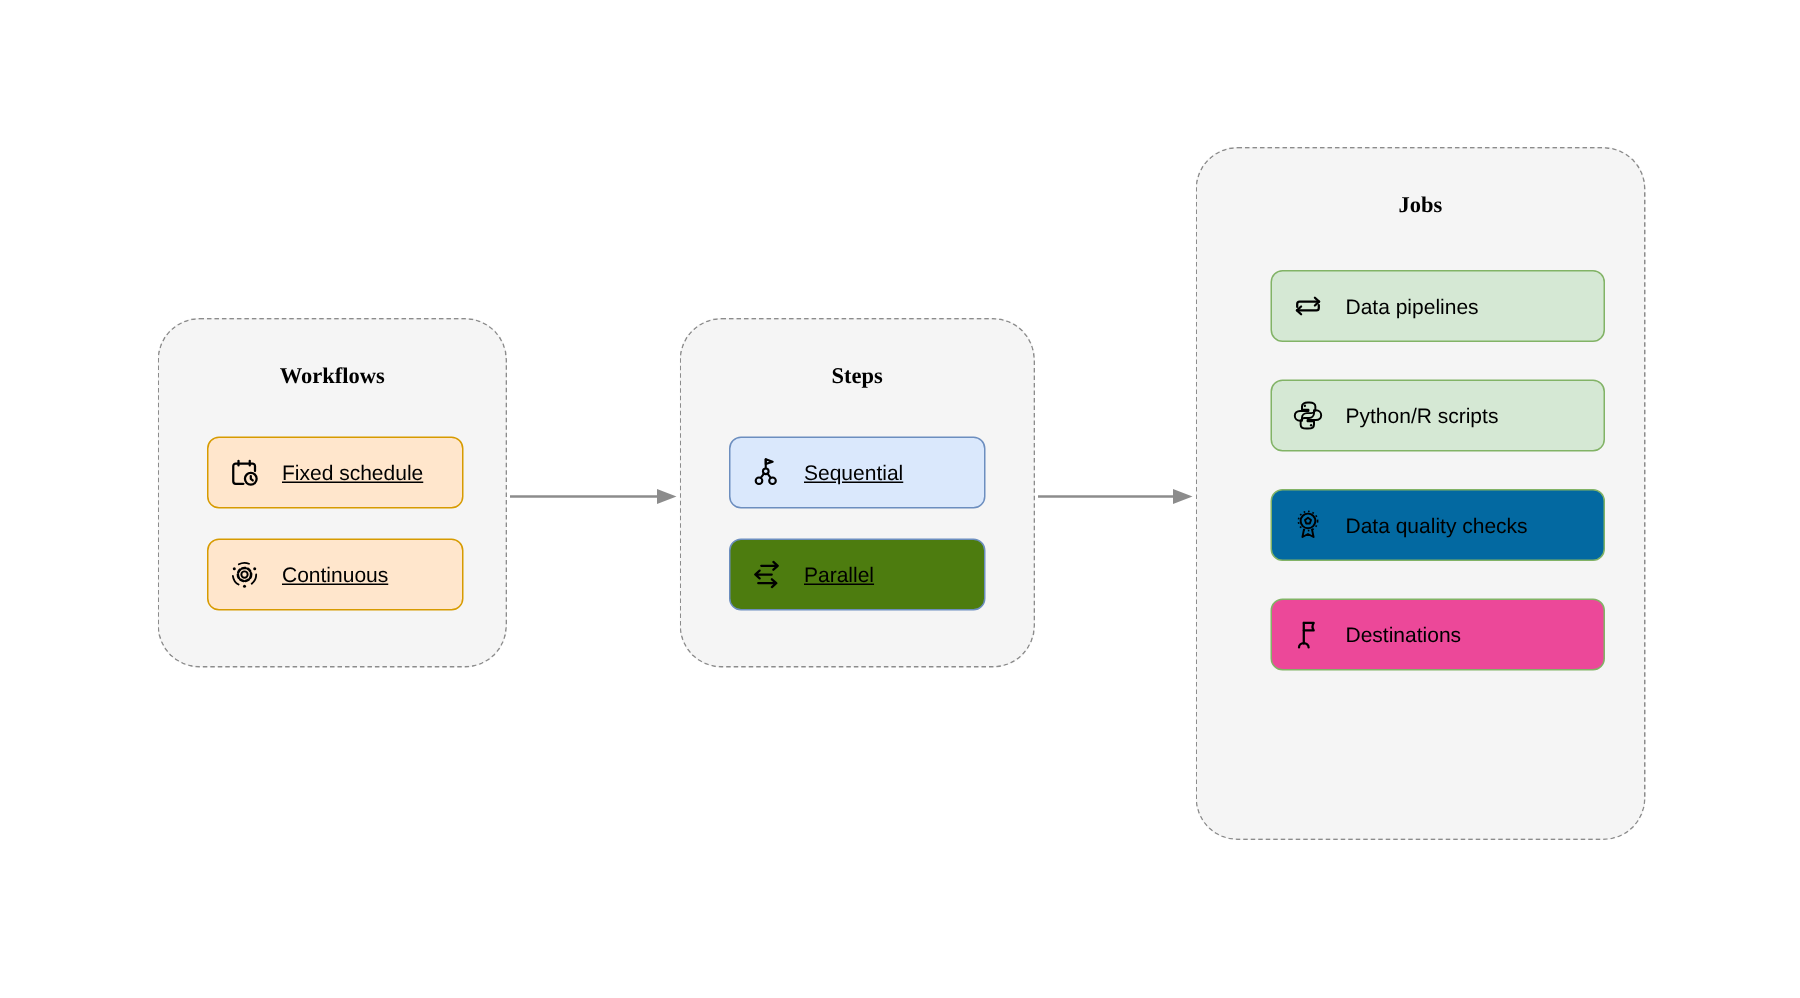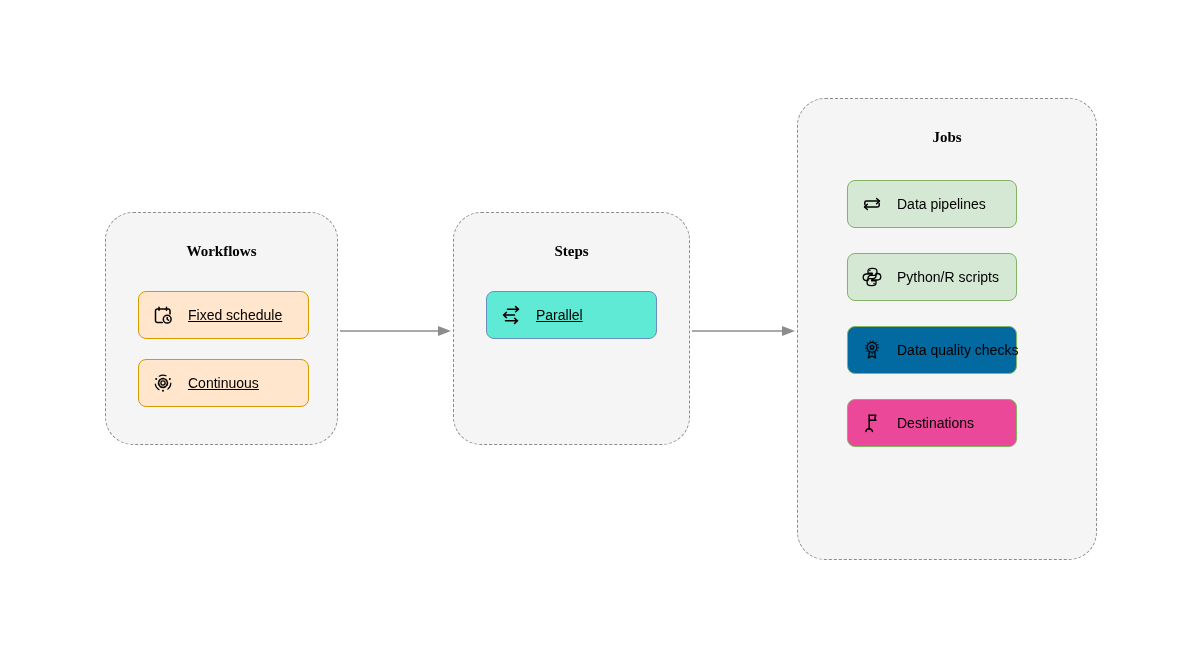--- a/index.html
+++ b/index.html
@@ -35,21 +35,21 @@
 
   .item-row {
     display:flex; align-items:center;
     gap:13px; padding:0 12px;
     height:48px;
     border:1px solid #999;
     border-radius:8px;
     background:#eee;
   }
   .group-workflows .item-row, .group-steps .item-row { width:171px; margin-bottom:20px;text-decoration:underline; }
-  .group-jobs .item-row { width:170px; margin-bottom:25px; }
+  .group-jobs .item-row { width:223px; margin-bottom:25px; }
 
   .icon { width:24px; height:24px; display:inline-flex; flex:0 0 24px; }
   .icon svg { width:100%; height:100%; }
 
   .label { font-size:14px; color:#000; white-space:nowrap; }
 
   .connector { position:absolute; }
   .connector-1 { left:339px; top:322px; }
   .connector-2 { left:691px; top:322px; }
   .connector line   { stroke:var(--arrow-color,#8c8c8c); stroke-width:1.6; }
@@ -90,21 +90,36 @@
             </svg>
           </span>
         <span class="label">Continuous</span>
       </div>
     </div>
   </section>
 
   <section class="group group-steps">
     <h2 class="group-title">Steps</h2>
     <div class="rows">
-      <div class="item-row" style="background: #5eead4; border-color: rgb(108, 142, 191);">
+      <div class="item-row" style="background: rgb(218, 232, 252); border-color: rgb(108, 142, 191);">
+        <span class="icon">
+            <svg viewBox="0 0 24 24">
+              <g fill="none" stroke="#000" stroke-width="1.4" stroke-linecap="round" stroke-linejoin="round">
+                <path d="M11.5 9.2V3.2"></path>
+                <path d="M11.5 3.2l4.6 1.6-4.6 1.6z"></path>
+                <circle cx="11.5" cy="11.2" r="1.9"></circle>
+                <path d="M10.3 12.7l-2 2.7M12.7 12.7l2 2.7"></path>
+                <circle cx="7" cy="17.5" r="2.2"></circle>
+                <circle cx="16" cy="17.5" r="2.2"></circle>
+              </g>
+            </svg>
+          </span>
+        <span class="label">Sequential</span>
+      </div>
+      <div class="item-row" style="background: #4d7c0f; border-color: rgb(108, 142, 191);">
         <span class="icon">
             <svg viewBox="0 0 24 24">
               <g fill="none" stroke="#000" stroke-width="1.5" stroke-linecap="round" stroke-linejoin="round">
                 <path d="M8.5 6.2h11M16.6 3.6l2.9 2.6-2.9 2.6"></path>
                 <path d="M15.5 12h-11M7.4 9.4L4.5 12l2.9 2.6"></path>
                 <path d="M6.5 17.8h12M15.6 15.2l2.9 2.6-2.9 2.6"></path>
               </g>
             </svg>
           </span>
         <span class="label">Parallel</span>

